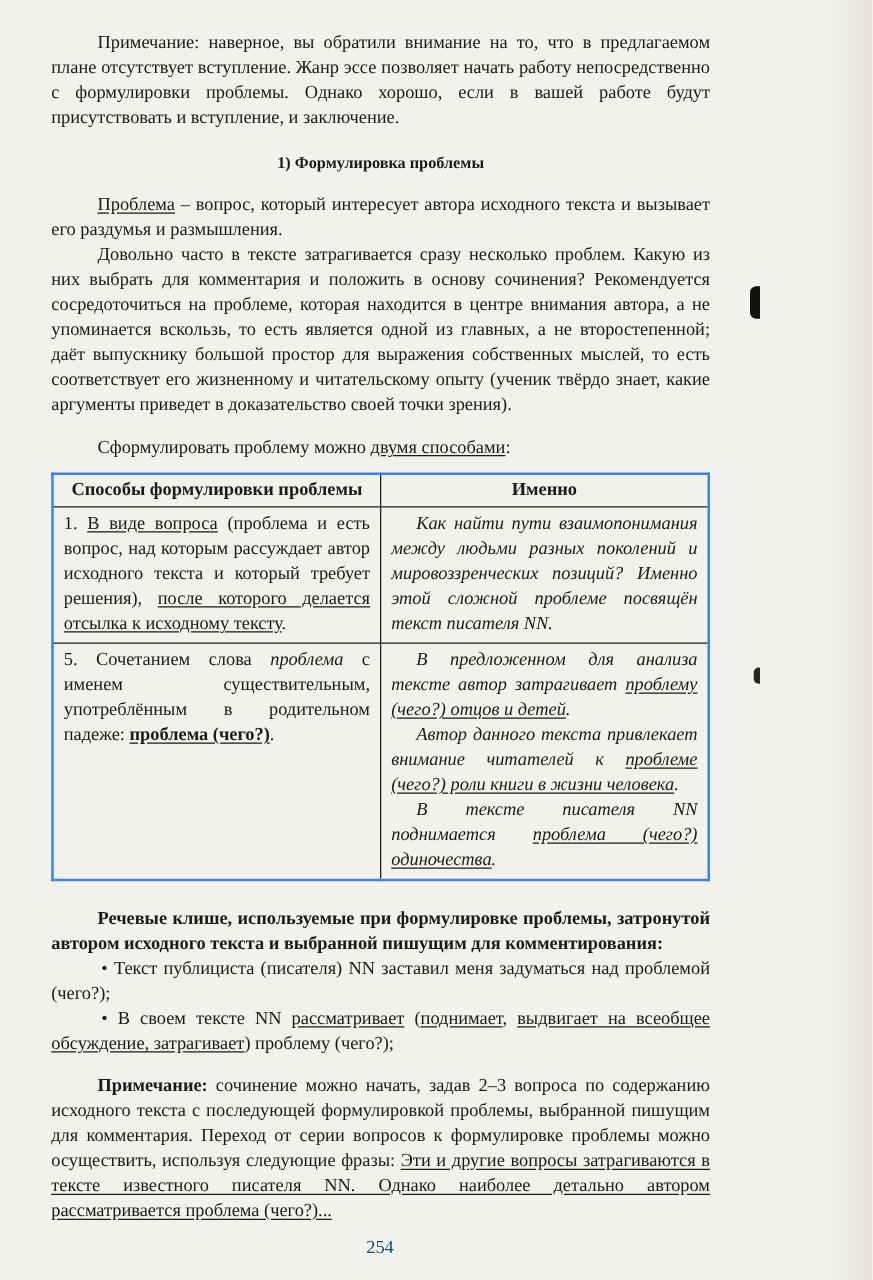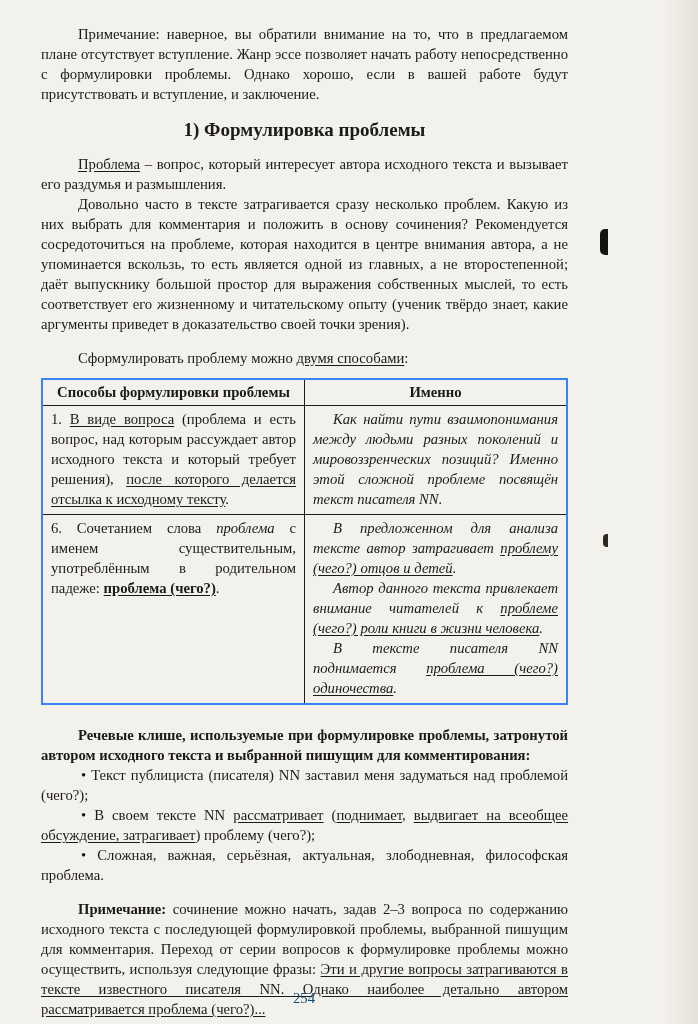--- a/index.html
+++ b/index.html
@@ -10,21 +10,21 @@
     color:#1b1a18;
     font-size:14.7px;line-height:20px;
   }
   .page{position:relative;width:608px;height:1024px;box-sizing:border-box;
         padding:24px 40px 0 41px;overflow:hidden;}
   .para{margin:0;text-align:justify;}
   .ind{text-indent:37px;}
   .bind{text-indent:40px;}
   .h{font-weight:bold;text-align:center;font-size:14.9px;line-height:21px;}
   .h1{margin:13px 26px 0 26px;text-indent:0;}
-  .h2{margin:15px 0 14px 0;font-size:19px;}
+  .h2{margin:15px 0 14px 0;font-size:13px;}
   .mt-def{margin-top:12px;}
   .mt-two{margin:14px 0 10px 0;}
   .mt-cl{margin-top:20px;}
   .mt-note{margin-top:14px;}
   .b{font-weight:bold;}
   .i{font-style:italic;}
   .u{text-decoration:underline;text-underline-offset:2px;}
   table.tbl{width:100%;border-collapse:collapse;margin:2px 0 18px 0;
             border:2px solid #3b82f6;table-layout:fixed;}
   table.tbl th,table.tbl td{border:1.5px solid #1d1c1a;vertical-align:top;
@@ -65,36 +65,35 @@
       <tr>
         <td>
           <p class="cellp"><span>1. </span><span class="u">В виде вопроса</span><span> (проблема и есть вопрос, над которым рассуждает автор исходного текста и который требует решения), </span><span class="u">после которого делается отсылка к исходному тексту</span><span>.</span></p>
         </td>
         <td>
           <p class="cellp cind"><span class="i">Как найти пути взаимопонимания между людьми разных поколений и мировоззренческих позиций? Именно этой сложной проблеме посвящён текст писателя NN.</span></p>
         </td>
       </tr>
       <tr>
         <td>
-          <p class="cellp"><span>6. Сочетанием слова </span><span class="i">проблема</span><span> с именем существительным, употреблённым в родительном падеже: </span><span class="b u">проблема (чего?)</span><span>.</span></p>
+          <p class="cellp"><span>5. Сочетанием слова </span><span class="i">проблема</span><span> с именем существительным, употреблённым в родительном падеже: </span><span class="b u">проблема (чего?)</span><span>.</span></p>
         </td>
         <td>
           <p class="cellp cind"><span class="i">В предложенном для анализа тексте автор затрагивает </span><span class="i u">проблему (чего?) отцов и детей</span><span class="i">.</span></p>
           <p class="cellp cind"><span class="i">Автор данного текста привлекает внимание читателей к </span><span class="i u">проблеме (чего?) роли книги в жизни человека</span><span class="i">.</span></p>
           <p class="cellp cind"><span class="i">В тексте писателя NN поднимается </span><span class="i u">проблема (чего?) одиночества</span><span class="i">.</span></p>
         </td>
       </tr>
     </tbody>
   </table>
 
   <p class="para ind mt-cl"><span class="b">Речевые клише, используемые при формулировке проблемы, затронутой автором исходного текста и выбранной пишущим для комментирования:</span></p>
 
   <p class="para bind"><span>•  Текст публициста (писателя) NN заставил меня задуматься над проблемой (чего?);</span></p>
   <p class="para bind"><span>•  В своем тексте NN </span><span class="u">рассматривает</span><span> (</span><span class="u">поднимает</span><span>, </span><span class="u">выдвигает на всеобщее обсуждение, затрагивает</span><span>) проблему (чего?);</span></p>
-  <p class="para bind"><span>•  Сложная, важная, серьёзная, актуальная, злободневная, философская проблема.</span></p>
 
   <p class="para ind mt-note"><span class="b">Примечание:</span><span> сочинение можно начать, задав 2–3 вопроса по содержанию исходного текста с последующей формулировкой проблемы, выбранной пишущим для комментария. Переход от серии вопросов к формулировке проблемы можно осуществить, используя следующие фразы: </span><span class="u">Эти и другие вопросы затрагиваются в тексте известного писателя NN. Однако наиболее детально автором рассматривается проблема (чего?)...</span></p>
 
   <div class="pagenum">254</div>
 
   <div class="artifact a1"></div>
   <div class="artifact a2"></div>
 </div>
 
 </body></html>

